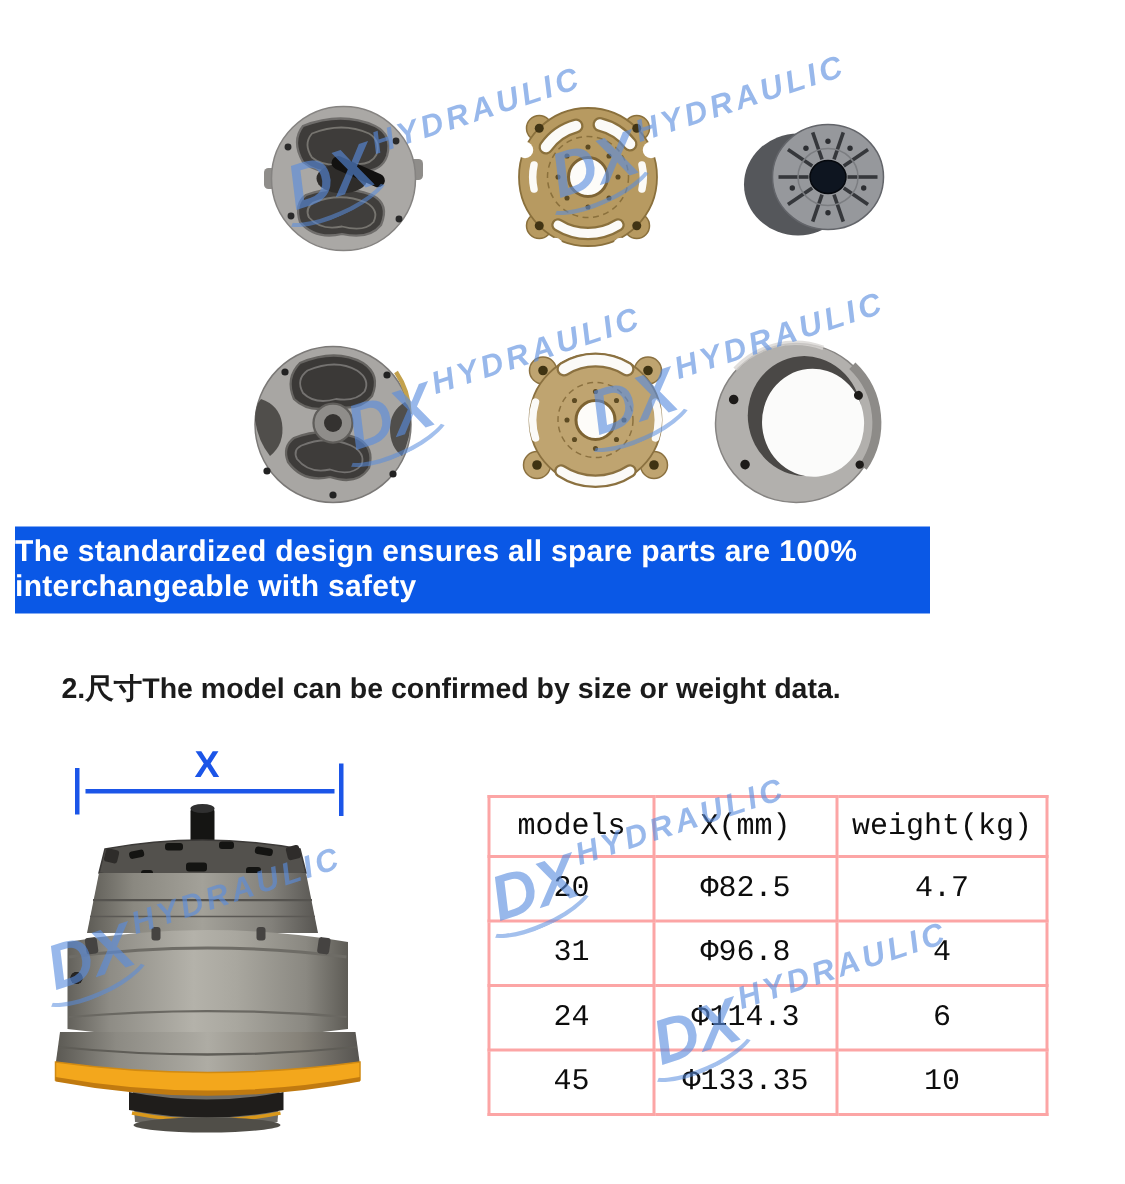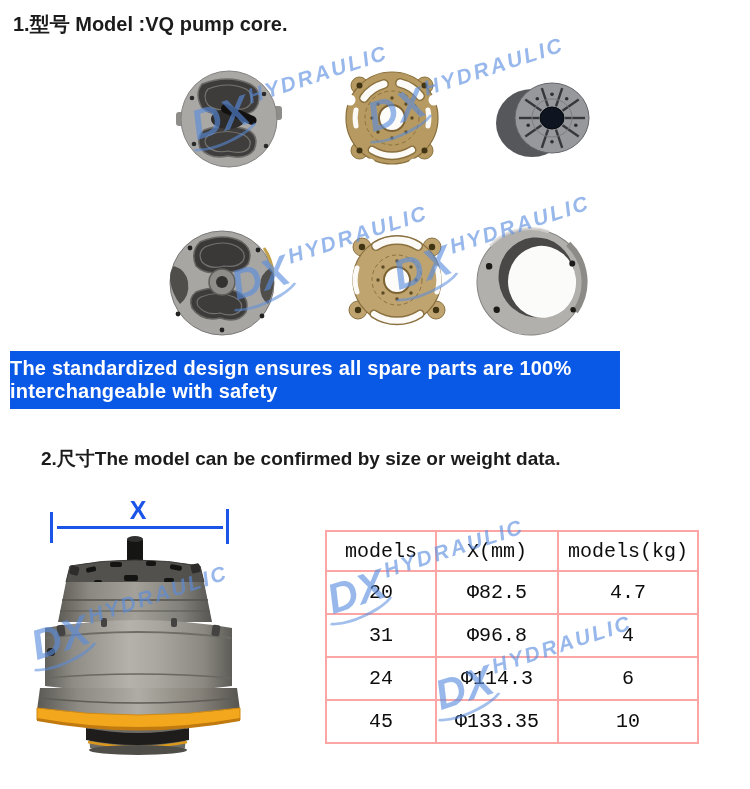--- a/index.html
+++ b/index.html
@@ -52,21 +52,20 @@
     border-radius:50%; transform:rotate(-6deg);
   }
   .wm-text { font-size:21px; font-weight:700; font-style:italic; letter-spacing:2.5px;
     transform:translateY(-17px); }
 </style>
 </head>
 <body>
 
 <div class="page">
 
-  <div class="title" id="title1">1.型号 Model :VQ pump core.</div>
 
   <svg class="part" style="left:176px; top:68px;" width="106" height="102" viewBox="0 0 106 102">
     <rect x="0" y="44" width="12" height="14" rx="3" fill="#8f8d8a"></rect>
     <rect x="94" y="38" width="12" height="14" rx="3" fill="#8f8d8a"></rect>
     <circle cx="53" cy="51" r="48" fill="#aaa8a5" stroke="#858381" stroke-width="1"></circle>
     <path d="M26,16 Q52,6 74,16 Q86,22 82,36 Q78,48 60,46 Q38,50 26,40 Q18,26 26,16 Z" fill="#3e3c3a" stroke="#6f6d6b" stroke-width="1.5"></path>
     <path d="M32,21 Q52,13 70,21 Q78,26 75,35 Q71,43 58,41 Q40,44 32,37 Q26,28 32,21 Z" fill="none" stroke="#76746f" stroke-width="1.2"></path>
     <path d="M28,62 Q50,54 72,62 Q84,68 78,82 Q70,92 52,88 Q34,92 24,80 Q20,68 28,62 Z" fill="#403e3c" stroke="#6f6d6b" stroke-width="1.5"></path>
     <path d="M33,67 Q51,60 68,67 Q77,72 73,80 Q67,87 52,83 Q38,86 30,77 Q27,71 33,67 Z" fill="none" stroke="#76746f" stroke-width="1.2"></path>
     <ellipse cx="52" cy="51" rx="17" ry="10" fill="#2e2c2a"></ellipse>
@@ -280,21 +279,21 @@
   <table class="size-table">
     <colgroup>
         <col style="width:110px">
         <col style="width:122px">
         <col style="width:140px">
       </colgroup>
     <tbody>
         <tr>
       <th>models</th>
       <th>X(mm)</th>
-      <th>models(kg)</th>
+      <th>weight(kg)</th>
     </tr>
     <tr>
       <td>20</td>
       <td>Φ82.5</td>
       <td>4.7</td>
     </tr>
     <tr>
       <td>31</td>
       <td>Φ96.8</td>
       <td>4</td>

